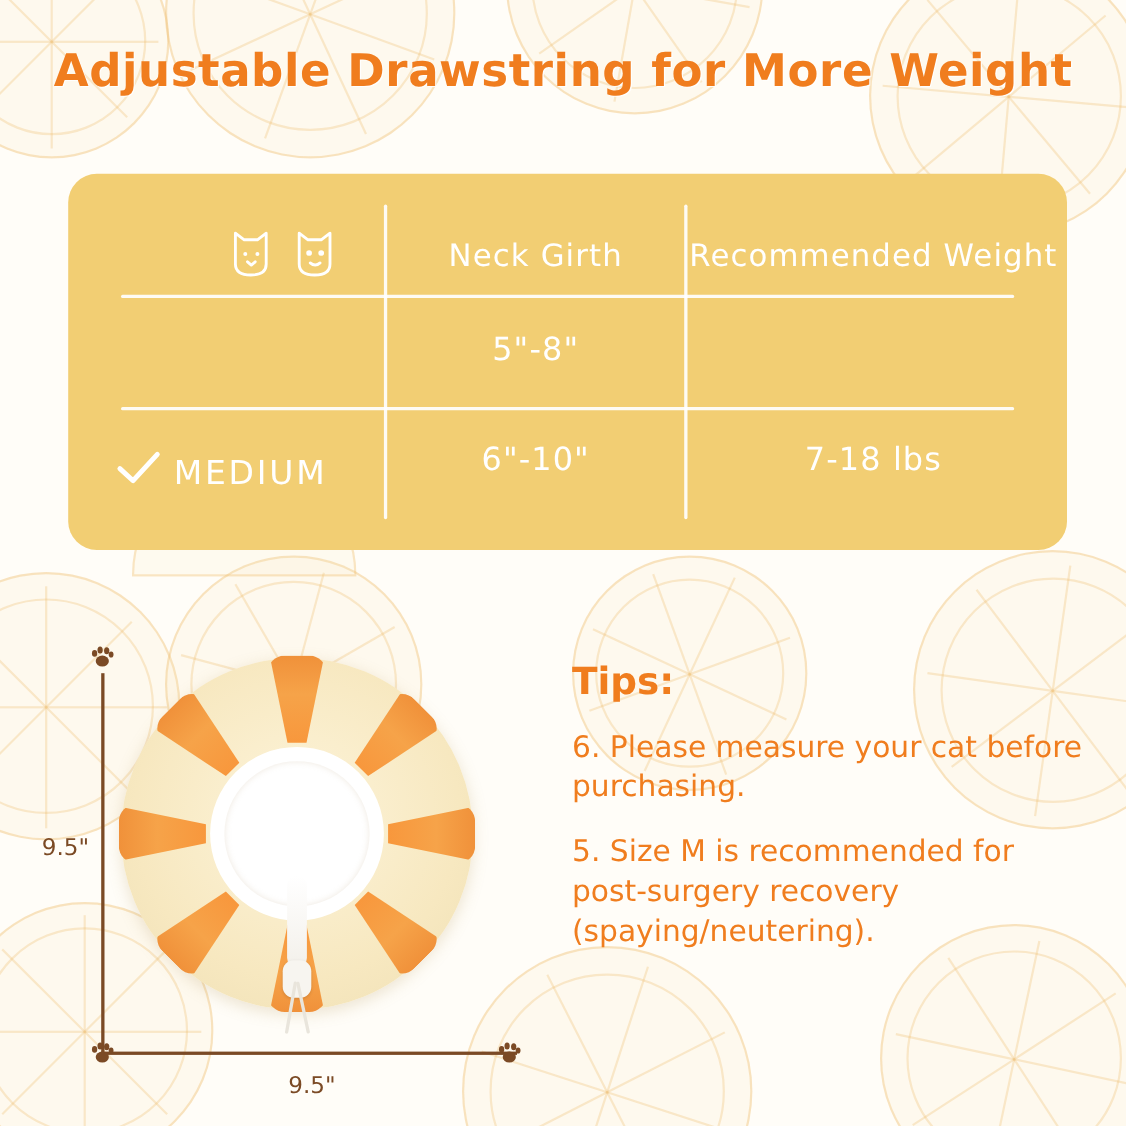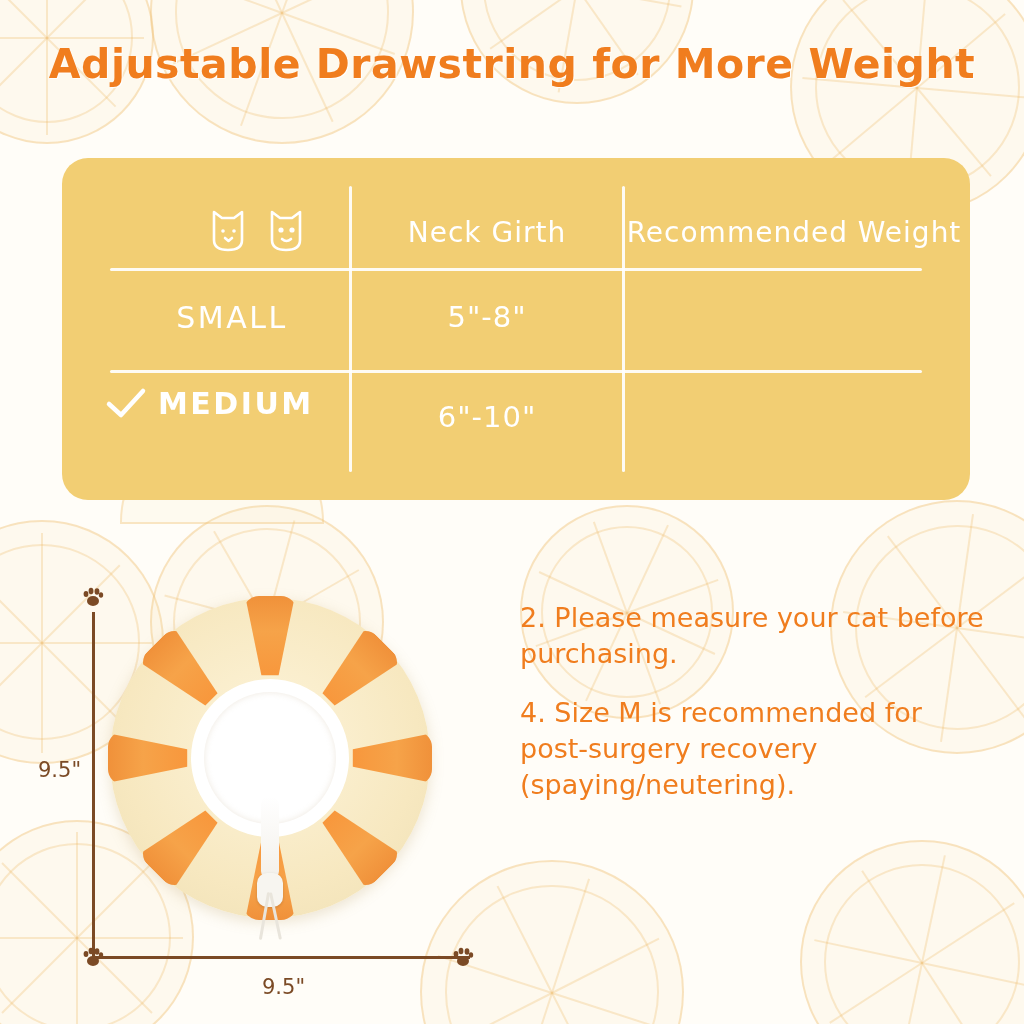--- a/index.html
+++ b/index.html
@@ -114,23 +114,22 @@
     position: absolute;
     display: flex;
     gap: 14px;
     align-items: center;
     justify-content: center;
   }
 
   .check-wrap {
     position: absolute;
     display: flex;
-    align-items: flex-start;
+    align-items: flex-end;
     gap: 10px;
-    font-weight: bold;
   }
 
   
   .donut-wrap {
     position: absolute;
     left: 110px;
     top: 598px;
     width: 320px;
     height: 320px;
   }
@@ -384,32 +383,32 @@
     <svg width="44" height="50" viewBox="0 0 44 50" fill="none" stroke="#ffffff" stroke-width="2.6" stroke-linejoin="round" stroke-linecap="round">
       <path d="M8 16 L8 6 L16 12 L28 12 L36 6 L36 16 L36 34 Q36 44 22 44 Q8 44 8 34 Z"></path>
       <circle cx="17" cy="24" r="2.6" fill="#ffffff" stroke="none"></circle>
       <circle cx="28" cy="24" r="2.6" fill="#ffffff" stroke="none"></circle>
       <path d="M18 33 Q22.5 37 27 33"></path>
     </svg>
   </div>
   <div class="cell head" style="left:300px; top:45px; width:250px; height:58px;">Neck Girth</div>
   <div class="cell head" style="left:572px; top:45px; width:320px; height:58px;">Recommended Weight</div>
 
-  <div class="cell size-label" style="left:60px; top:128px; width:220px; height:62px;">SMALL</div>
   <div class="cell" style="left:300px; top:128px; width:250px; height:62px;">5"-8"</div>
 
   <div class="check-wrap" style="left:42px; top:228px; width:250px; height:62px;">
     <span>
       <svg width="44" height="36" viewBox="0 0 44 36" fill="none" stroke="#ffffff" stroke-width="4.5" stroke-linecap="round" stroke-linejoin="round">
         <path d="M5 18 L17 29 L39 5"></path>
       </svg>
     </span>
     <span class="cell size-label" style="position:static; display:inline; font-size:30px;">MEDIUM</span>
   </div>
   <div class="cell" style="left:300px; top:228px; width:250px; height:62px;">6"-10"</div>
+  <div class="cell" style="left:572px; top:228px; width:320px; height:62px;">7-18 lbs</div>
 </div>
 
 <div class="donut-wrap">
   <div class="donut-outer"></div>
   <div class="wedge" style="transform:rotate(0deg)   translateX(74px);"></div>
   <div class="wedge" style="transform:rotate(45deg)  translateX(74px);"></div>
   <div class="wedge" style="transform:rotate(90deg)  translateX(74px);"></div>
   <div class="wedge" style="transform:rotate(135deg) translateX(74px);"></div>
   <div class="wedge" style="transform:rotate(180deg) translateX(74px);"></div>
   <div class="wedge" style="transform:rotate(225deg) translateX(74px);"></div>
@@ -450,15 +449,16 @@
     <ellipse cx="9" cy="5" rx="2.4" ry="3.2"></ellipse>
     <ellipse cx="15" cy="5.5" rx="2.4" ry="3.2"></ellipse>
     <ellipse cx="19" cy="9" rx="2.2" ry="2.8"></ellipse>
   </svg>
 </div>
 
 <div class="measure-label label-v">9.5"</div>
 <div class="measure-label label-h">9.5"</div>
 
 <div class="tips">
-  <div class="tip-item">2. Please measure your cat before purchasing.</div>
-  <div class="tip-item">4. Size M is recommended for post-surgery recovery (spaying/neutering).</div>
+  <div class="tips-title">Tips:</div>
+  <div class="tip-item">6. Please measure your cat before purchasing.</div>
+  <div class="tip-item">5. Size M is recommended for post-surgery recovery (spaying/neutering).</div>
 </div>
 
 </body></html>

